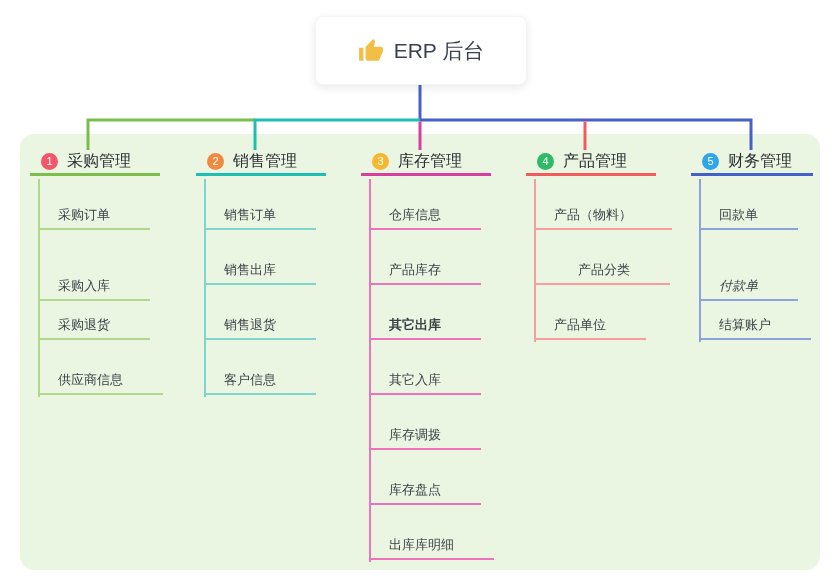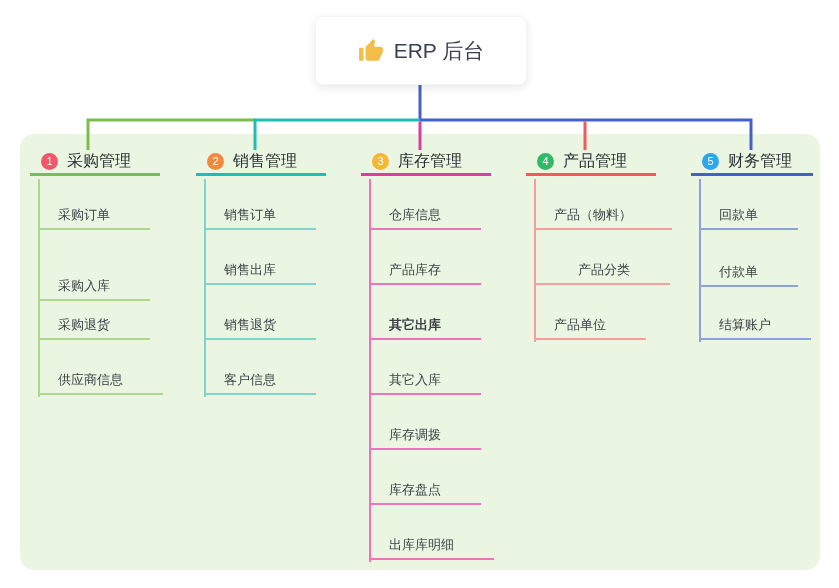--- a/index.html
+++ b/index.html
@@ -110,15 +110,15 @@
   <div class="item" style="top: 166px; border-bottom-color: rgb(247, 157, 157);">产品单位</div>
 </div>
 
 <div class="col" style="left:691px">
   <div class="hdr" style="width: 122px; border-bottom-color: rgb(68, 97, 200);">
     <span class="badge" style="background: rgb(47, 165, 234);">5</span>
     <span class="hlabel">财务管理</span>
   </div>
   <div class="vline" style="height: 163px; background: rgb(140, 162, 220);"></div>
   <div class="item" style="top: 56px; border-bottom-color: rgb(140, 162, 220);">回款单</div>
-  <div class="item" style="top: 113px; border-bottom-color: rgb(140, 162, 220);">付款单</div>
+  <div class="item" style="top: 127px; border-bottom-color: rgb(140, 162, 220); font-style: italic;">付款单</div>
   <div class="item" style="top: 166px; border-bottom-color: rgb(140, 162, 220);">结算账户</div>
 </div>
 
 </body></html>

